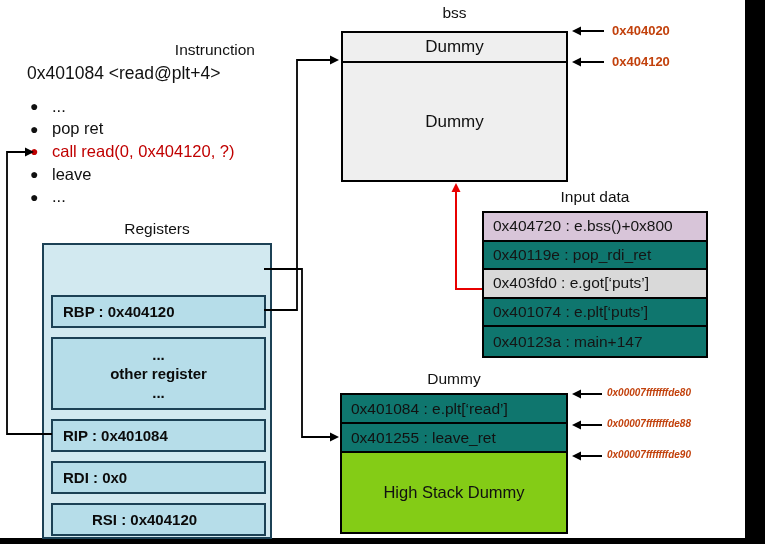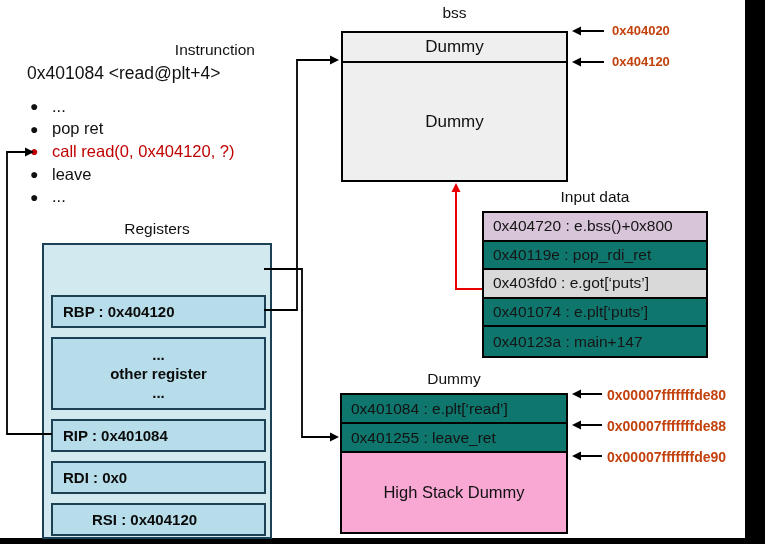--- a/index.html
+++ b/index.html
@@ -17,31 +17,31 @@
   .insn-item{display:flex;align-items:center;height:22.6px;font-size:16.5px;white-space:nowrap;}
   .insn-item .bullet{width:22px;font-size:14px;}
   .insn-item.hl{color:#c00000;}
 
   
   .outline-box{border:2px solid #000;background:#efefef;box-sizing:border-box;}
   .bss-row1{height:28px;border-bottom:2px solid #000;display:flex;align-items:center;justify-content:center;font-size:17px;}
   .bss-row2{height:117px;display:flex;align-items:center;justify-content:center;font-size:17px;}
 
   .addr-label{font-size:13px;font-weight:bold;white-space:nowrap;color:#c2410c;}
-  .addr-label.small{font-size:14px;}
+  .addr-label.small{font-size:10px;font-style:italic;}
 
   
   .cellbox{border:2px solid #000;box-sizing:border-box;background:#fff;}
   .cellrow{height:28.6px;border-bottom:2px solid #000;display:flex;align-items:center;
            padding-left:9px;font-size:15.5px;white-space:nowrap;box-sizing:border-box;color:#151515;}
   .cellrow:last-child{border-bottom:none;}
   .c-purple{background:#d8c5d9;}
   .c-salmon{background:#0f766e;}
   .c-gray{background:#d9d9d9;}
-  .c-lightgray{background:#f9a8d4;}
+  .c-lightgray{background:#84cc16;}
 
   
   .stack-row{height:29px;border-bottom:2px solid #000;display:flex;align-items:center;
              padding-left:9px;font-size:15.5px;white-space:nowrap;box-sizing:border-box;}
   .stack-dummy{height:79px;display:flex;align-items:center;justify-content:center;font-size:16.5px;border-bottom:none;padding-left:0;}
 
   
   .reg-outer{border:2.5px solid #1c4155;background:#d2e9f0;box-sizing:border-box;}
   .reg-row{position:absolute;left:7px;width:215px;height:33px;border:2px solid #1c4155;background:#b6dde9;
            box-sizing:border-box;display:flex;align-items:center;padding-left:10px;

